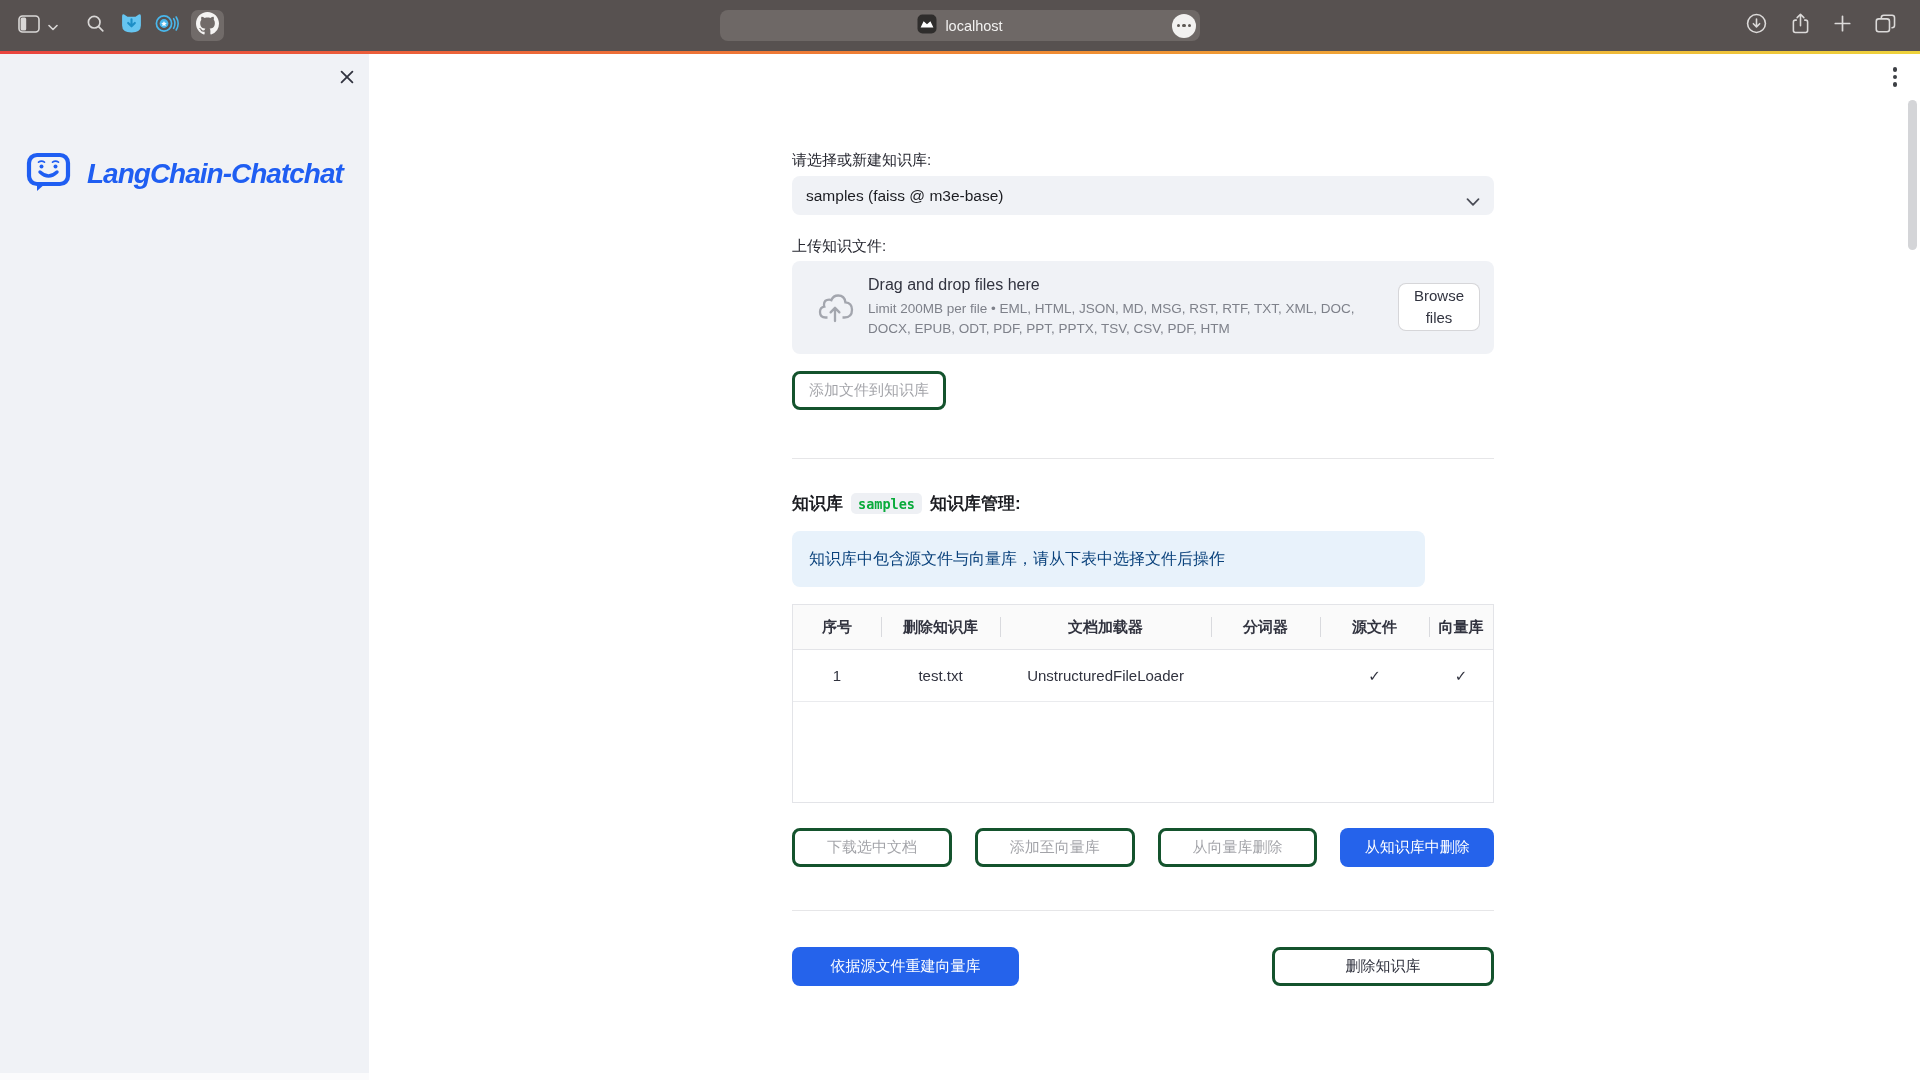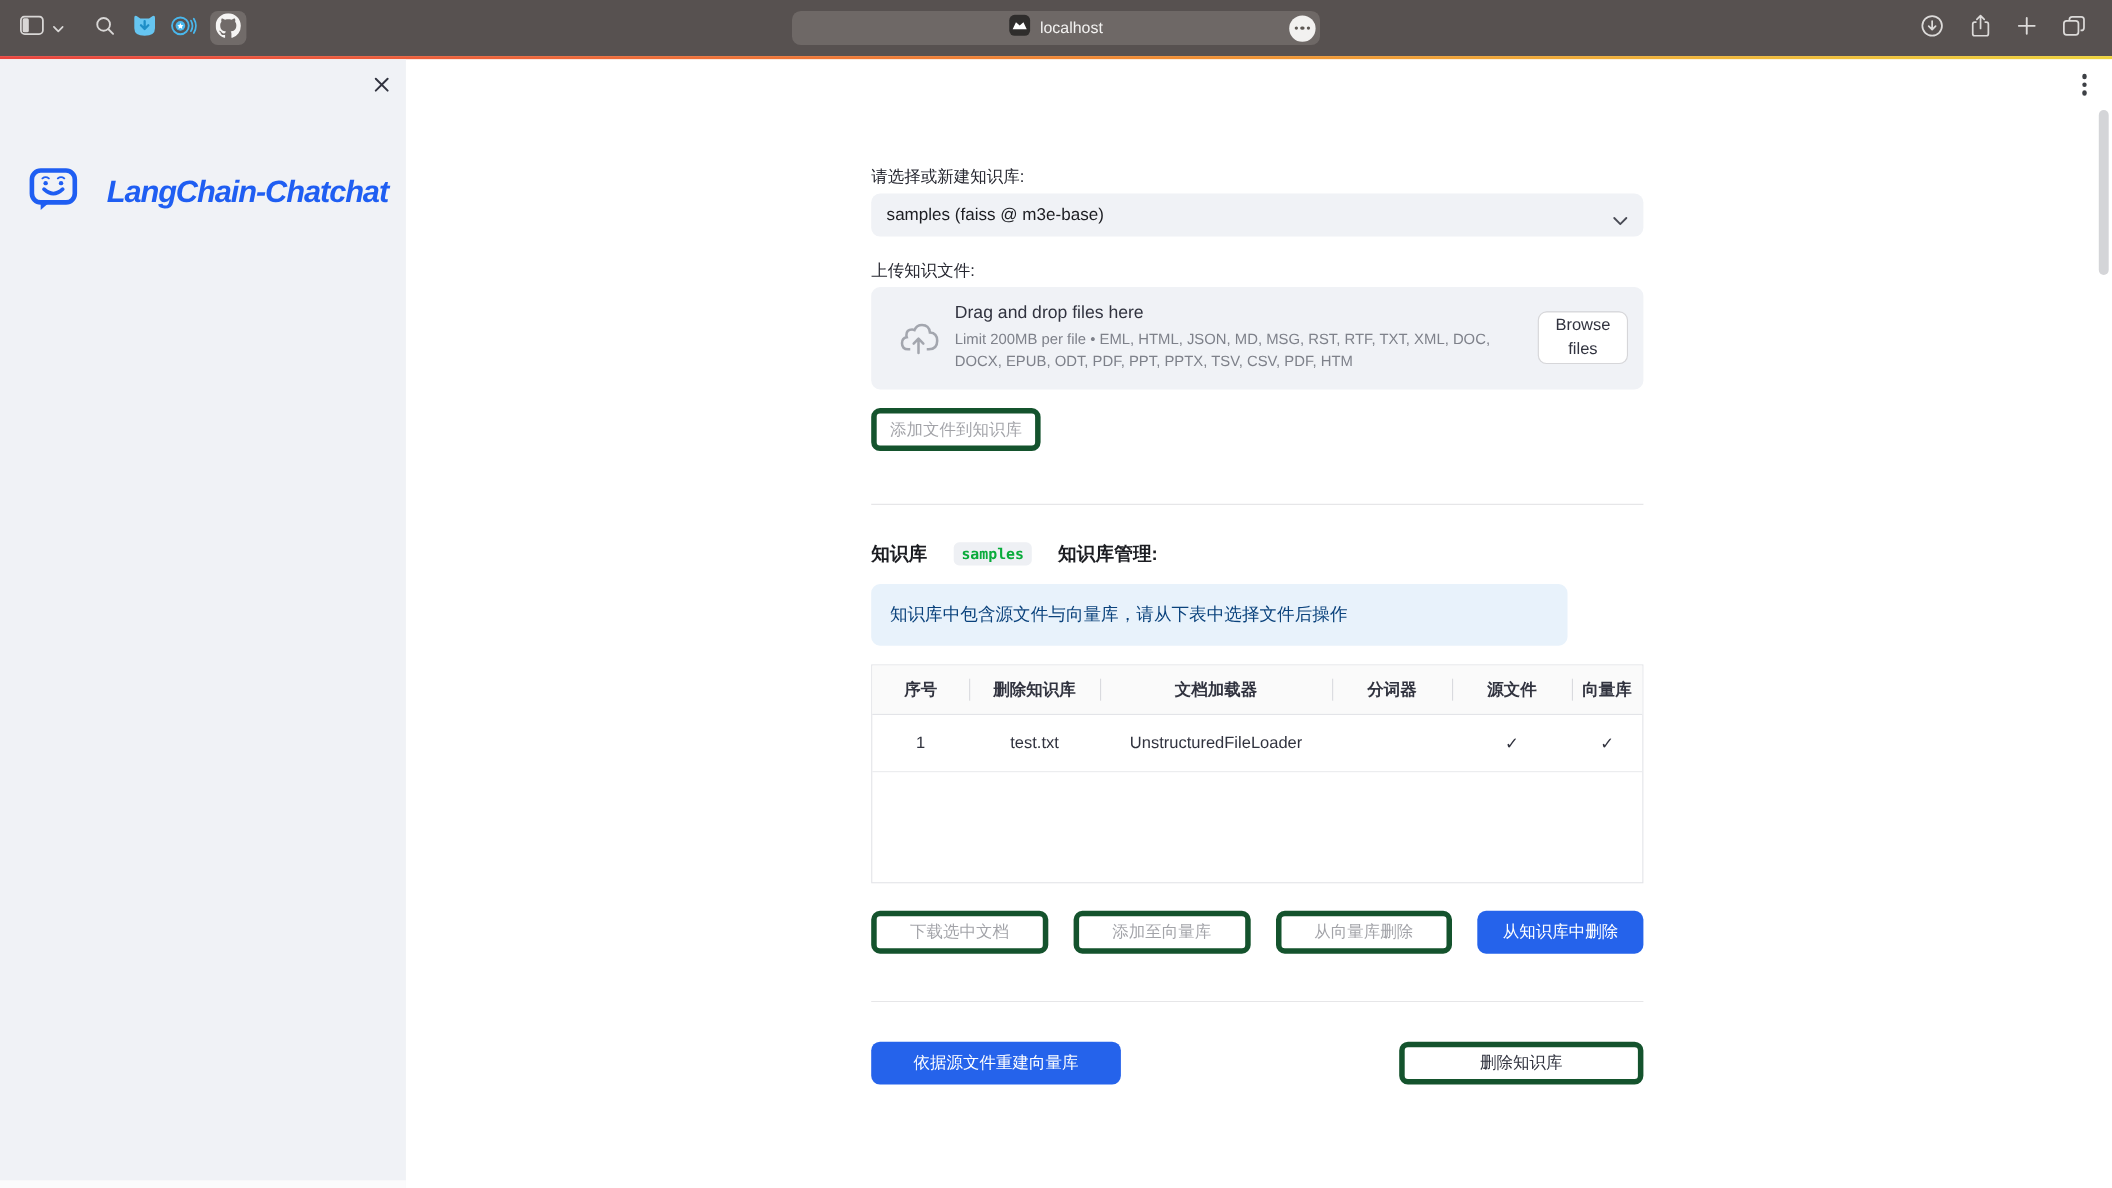--- a/index.html
+++ b/index.html
@@ -33,21 +33,21 @@
            flex-direction:column; align-items:center; justify-content:center; gap:3px; cursor:pointer; }
   .kebab span { width:4.6px; height:4.6px; background:#3d4045; border-radius:50%; display:block; }
   .scroll-thumb { position:absolute; right:3px; top:46px; width:9px; height:150px;
                   background:#d4d5d8; border-radius:5px; }
 
   
   .sidebar { position:absolute; left:0; top:0; width:369px; height:1026px; background:#f0f2f6; }
   .sb-bottom-strip { position:absolute; left:0; bottom:0; width:369px; height:7px; background:#fbfbfc; }
   .sb-close { position:absolute; left:337px; top:15px; width:20px; height:20px; display:flex;
               align-items:center; justify-content:center; cursor:pointer; }
-  .logo-row { position:absolute; left:26px; top:96px; display:flex; align-items:center; gap:26px; }
+  .logo-row { position:absolute; left:26px; top:96px; display:flex; align-items:center; gap:16px; }
   .logo-text { font-size:28px; font-weight:bold; font-style:italic; color:#1f5ef2; letter-spacing:-1px; }
   .nav-card { position:absolute; left:16px; top:164px; width:338px; background:#fff;
               border-radius:10px; padding:10px 9px; }
   .nav-item { height:40px; display:flex; align-items:center; gap:13px; padding:0 14px;
               border-radius:8px; font-size:16px; color:#31333f; cursor:pointer; }
   .nav-item + .nav-item { margin-top:6px; }
   .nav-item.active { background:#2563eb; color:#fff; font-weight:bold; }
 
   
   .main { position:absolute; left:792px; top:0; width:702px; height:1026px; }
@@ -67,29 +67,29 @@
   .dz-title { font-size:16px; color:#31333f; }
   .dz-limit { margin-top:5px; font-size:13.5px; line-height:1.45; color:#7e818a; }
   .btn-browse { position:absolute; right:14px; top:22px; width:82px; height:48px; background:#fff;
                 border:1px solid rgba(49,51,63,.2); border-radius:8px; font-size:15px; color:#31333f;
                 display:flex; align-items:center; justify-content:center; text-align:center;
                 line-height:1.45; padding:0 8px; cursor:pointer;
                 font-family:"Liberation Sans","DejaVu Sans",sans-serif; }
 
   .btn { border-radius:8px; font-size:15px; display:flex; align-items:center; justify-content:center;
          cursor:pointer; font-family:"Liberation Sans","DejaVu Sans",sans-serif; }
-  .btn-muted { background:#fff; border:5px solid #14532d; color:rgba(49,51,63,.45); }
+  .btn-muted { background:#fff; border:3px solid #14532d; color:rgba(49,51,63,.45); }
   .btn-primary { background:#2563eb; border:none; color:#fff; }
 
   .btn-add { position:absolute; top:317px; left:0; width:154px; height:39px; }
 
   .hr { position:absolute; left:0; width:702px; border-top:1px solid rgba(49,51,63,.12); }
   .hr1 { top:404px; } .hr2 { top:856px; }
 
-  .heading { position:absolute; top:438px; left:0; display:flex; align-items:center; gap:24px;
+  .heading { position:absolute; top:438px; left:0; display:flex; align-items:center; gap:8px;
              font-size:17px; font-weight:bold; color:#1c1d22; }
   .code-chip { font-family:"DejaVu Sans Mono","Liberation Mono",monospace; font-size:13.5px;
                font-weight:600; color:#09ab3b; background:#eef0f4; padding:2.5px 7px; border-radius:5px; }
 
   .infobox { position:absolute; top:477px; left:0; width:633px; height:56px; background:#e8f2fb;
              border-radius:8px; display:flex; align-items:center; padding:0 17px;
              font-size:16px; font-weight:500; color:#0a427c; }
 
   .sttable { position:absolute; top:550px; left:0; width:702px; height:199px;
              border:1px solid #e3e4e8; background:#fff; }

